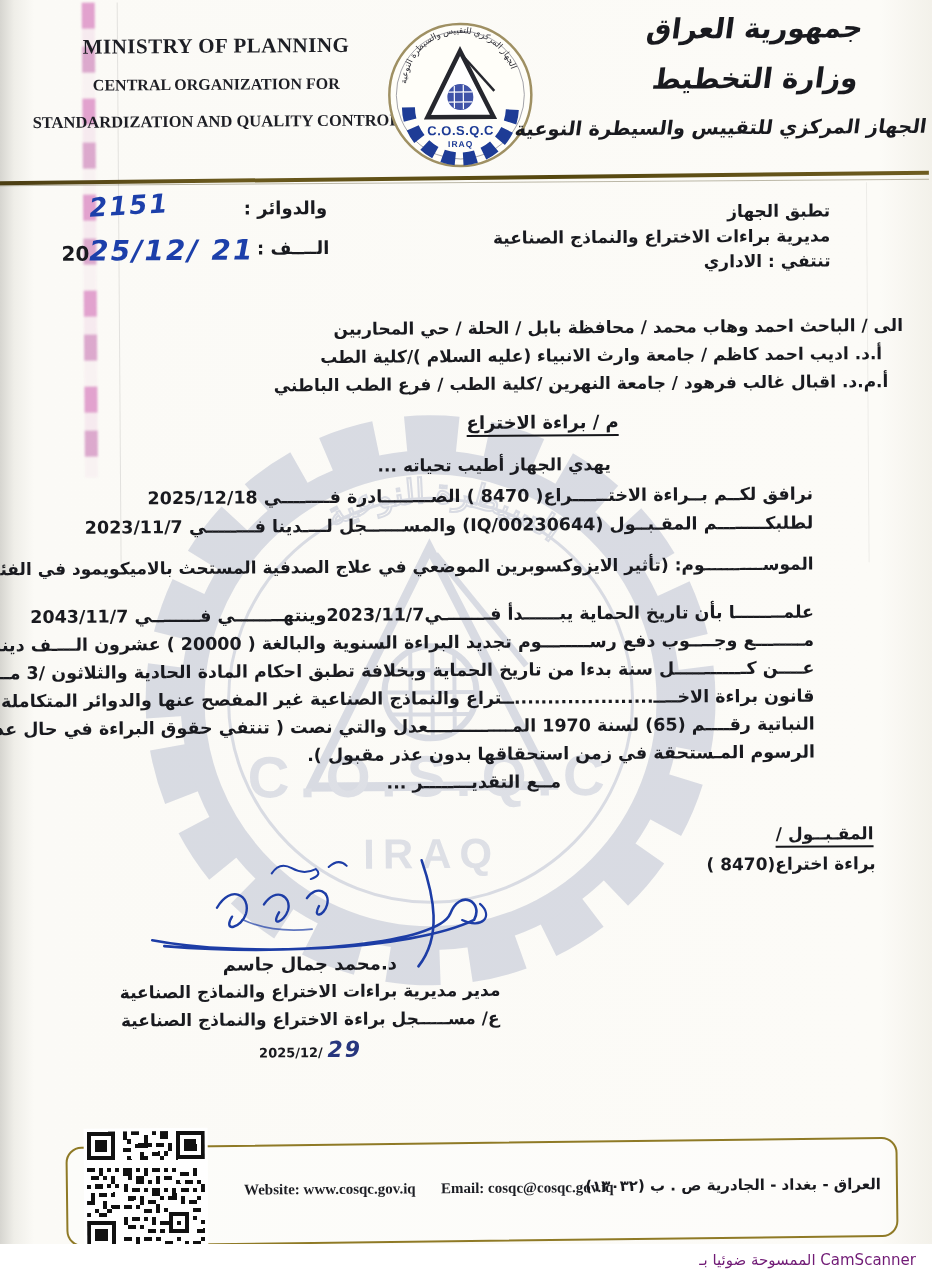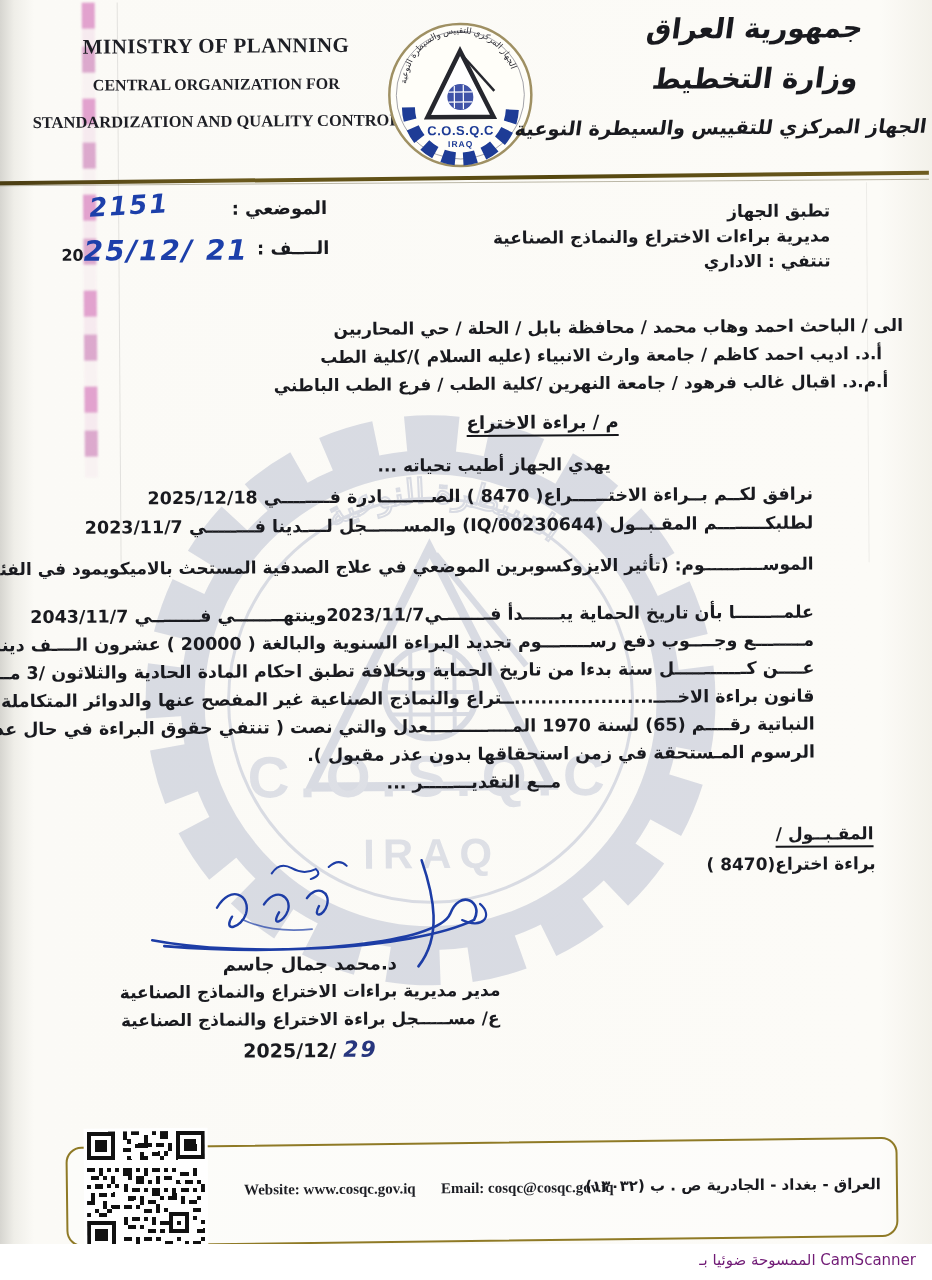--- a/index.html
+++ b/index.html
@@ -81,25 +81,25 @@
       <text y="52" text-anchor="middle" font-size="8.5" font-weight="bold" fill="#1e3c96" letter-spacing="1">IRAQ</text>
     </svg>
 
     <div class="abs doc callig" dir="rtl" style="left:596px;top:14px;width:326px;text-align:center;font-size:28px">جمهورية العراق</div>
     <div class="abs doc callig" dir="rtl" style="left:596px;top:64px;width:326px;text-align:center;font-size:28px">وزارة التخطيط</div>
     <div class="abs doc callig" dir="rtl" style="left:580px;top:118px;width:350px;text-align:center;font-size:19.5px">الجهاز المركزي للتقييس والسيطرة النوعية</div>
 
     <div class="abs rule"></div>
     <div class="abs rule2"></div>
 
-    <div class="abs doc" dir="rtl" style="right:602px;top:196px;font-size:18px">الموضعي :</div>
+    <div class="abs doc" dir="rtl" style="right:602px;top:196px;font-size:18px">والدوائر :</div>
     <div class="abs hand" style="left:92px;top:188px;font-size:26px;transform:rotate(-3deg)">2151</div>
     <div class="abs doc" dir="rtl" style="right:600px;top:236px;font-size:18px">الــــف :</div>
     <div class="abs" dir="ltr" style="left:64px;top:232px">
-      <span class="doc" style="font-size:16px">20</span><span class="hand" style="font-size:28px">25/12/ 21</span>
+      <span class="doc" style="font-size:20px">20</span><span class="hand" style="font-size:28px">25/12/ 21</span>
     </div>
 
     <div class="abs doc" dir="rtl" style="right:99px;top:203px;font-size:17px">تطبق الجهاز</div>
     <div class="abs doc" dir="rtl" style="right:99px;top:228px;font-size:17px">مديرية براءات الاختراع والنماذج الصناعية</div>
     <div class="abs doc" dir="rtl" style="right:99px;top:253px;font-size:17px">تنتفي : الاداري</div>
 
     <div class="abs doc" dir="rtl" style="right:27px;top:318px;font-size:17px">الى / الباحث احمد وهاب محمد   / محافظة بابل / الحلة / حي المحاربين</div>
     <div class="abs doc" dir="rtl" style="right:48px;top:346px;font-size:17px">أ.د. اديب احمد كاظم       / جامعة وارث الانبياء (عليه السلام )/كلية الطب</div>
     <div class="abs doc" dir="rtl" style="right:42px;top:374px;font-size:17px">أ.م.د. اقبال غالب فرهود  / جامعة النهرين /كلية الطب  / فرع الطب الباطني</div>
 
@@ -133,21 +133,21 @@
       <path d="M30,80 C120,98 290,92 352,62 C362,44 338,30 328,56 C316,84 180,98 42,86" stroke-width="2.6"></path>
       <path d="M300,2 C312,38 320,78 296,108" stroke-width="2.6"></path>
       <path d="M340,62 c20,10 32,-4 18,-16" stroke-width="2.2"></path>
       <path d="M120,60 q30,14 70,10" stroke-width="1.6" opacity=".7"></path>
     </svg>
 
     <div class="abs doc" dir="rtl" style="left:95px;top:952px;width:425px;text-align:center;font-size:18px">د.محمد جمال جاسم</div>
     <div class="abs doc" dir="rtl" style="left:95px;top:980px;width:425px;text-align:center;font-size:17px">مدير مديرية براءات الاختراع والنماذج الصناعية</div>
     <div class="abs doc" dir="rtl" style="left:95px;top:1008px;width:425px;text-align:center;font-size:17px">ع/ مســـــجل براءة الاختراع والنماذج الصناعية</div>
     <div class="abs" dir="ltr" style="left:95px;top:1036px;width:425px;text-align:center">
-      <span class="doc" style="font-size:19px">2025/12/ </span><span class="hand" style="font-size:22px;color:#27367e">29</span>
+      <span class="doc" style="font-size:13px">2025/12/ </span><span class="hand" style="font-size:22px;color:#27367e">29</span>
     </div>
 
     <div class="abs footerbox"></div>
     <div class="abs en" style="left:240px;top:1180px;font-size:15px">Website: www.cosqc.gov.iq</div>
     <div class="abs en" style="left:437px;top:1180px;font-size:15px">Email: cosqc@cosqc.gov.iq</div>
     <div class="abs doc" dir="rtl" style="right:55px;top:1178px;font-size:15px">العراق - بغداد - الجادرية ص . ب (١٣٠٣٢)</div>
 
     <svg class="abs qr" viewBox="0 0 29 29" shape-rendering="crispEdges">
       <rect x="0" y="0" width="29" height="29" fill="#fff"></rect>
       <g fill="#111">

